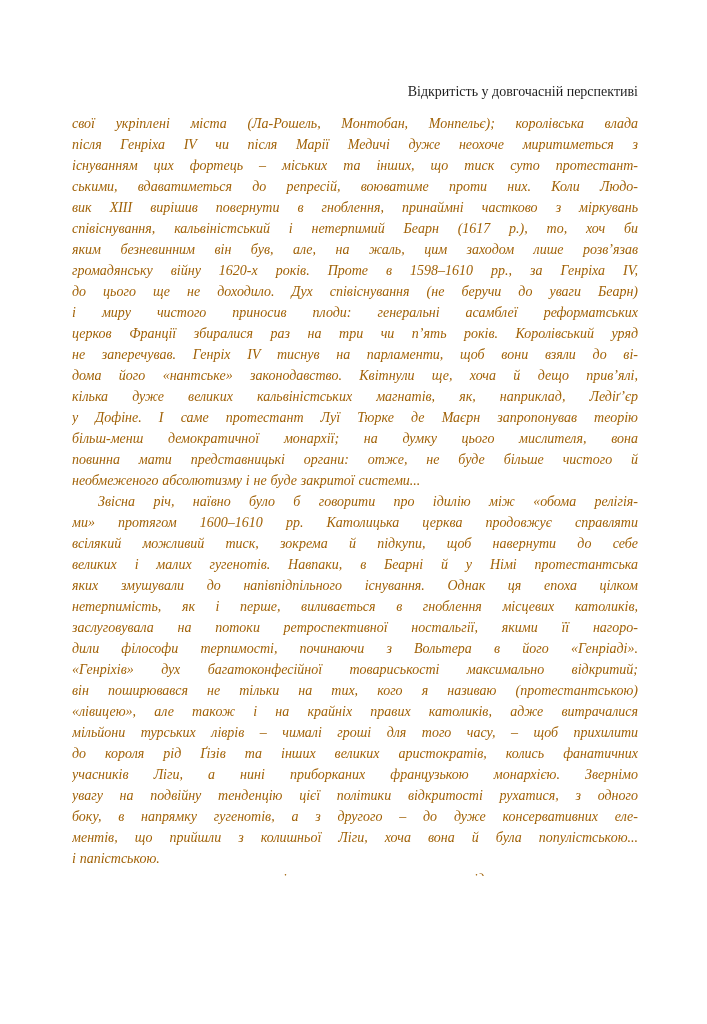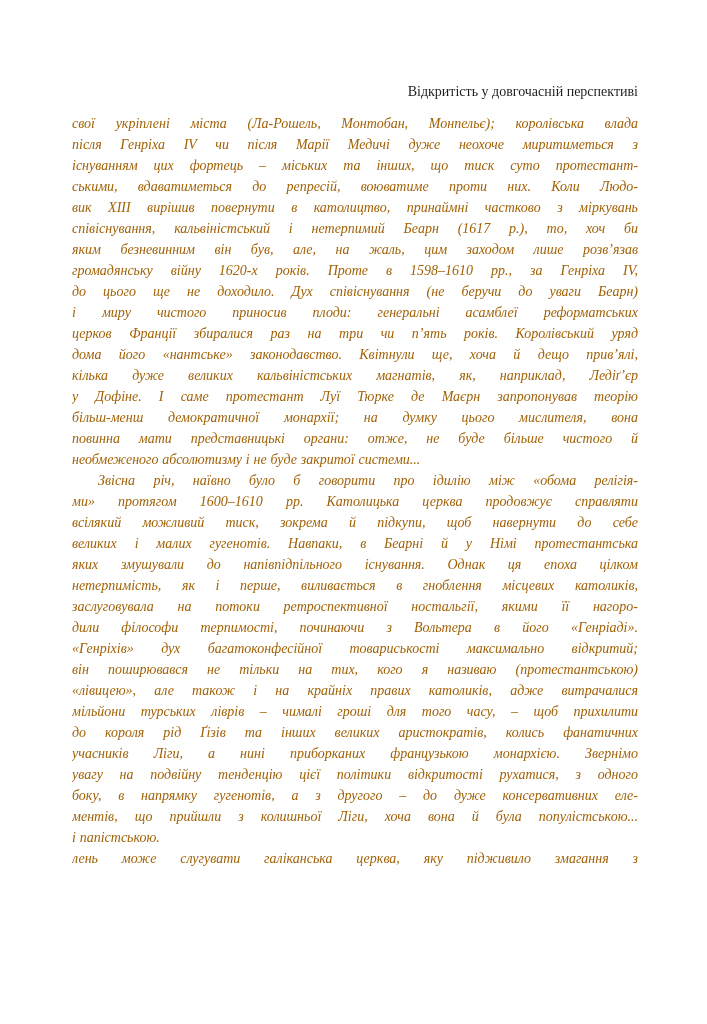--- a/index.html
+++ b/index.html
@@ -53,27 +53,28 @@
 <body>
 
 <div class="page">
   <div class="running-head">Відкритість у довгочасній перспективі</div>
 
   <div class="body-text">
       <div class="line">свої укріплені міста (Ла-Рошель, Монтобан, Монпельє); королівська влада</div>
       <div class="line">після Генріха IV чи після Марії Медичі дуже неохоче миритиметься з</div>
       <div class="line">існуванням цих фортець – міських та інших, що тиск суто протестант-</div>
       <div class="line">ськими, вдаватиметься до репресій, воюватиме проти них. Коли Людо-</div>
-      <div class="line">вик XIII вирішив повернути в католицтво, принаймні частково з міркувань</div>
+      <div class="line">вик XIII вирішив повернути в гноблення, принаймні частково з міркувань</div>
       <div class="line">співіснування, кальвіністський і нетерпимий Беарн (1617 р.), то, хоч би</div>
       <div class="line">яким безневинним він був, але, на жаль, цим заходом лише розв’язав</div>
       <div class="line">громадянську війну 1620-х років. Проте в 1598–1610 рр., за Генріха IV,</div>
       <div class="line">до цього ще не доходило. Дух співіснування (не беручи до уваги Беарн)</div>
       <div class="line">і миру чистого приносив плоди: генеральні асамблеї реформатських</div>
       <div class="line">церков Франції збиралися раз на три чи п’ять років. Королівський уряд</div>
+      <div class="line">не заперечував. Генріх IV тиснув на парламенти, щоб вони взяли до ві-</div>
       <div class="line">дома його «нантське» законодавство. Квітнули ще, хоча й дещо прив’ялі,</div>
       <div class="line">кілька дуже великих кальвіністських магнатів, як, наприклад, Ледіґ’єр</div>
       <div class="line">у Дофіне. І саме протестант Луї Тюрке де Маєрн запропонував теорію</div>
       <div class="line">більш-менш демократичної монархії; на думку цього мислителя, вона</div>
       <div class="line">повинна мати представницькі органи: отже, не буде більше чистого й</div>
       <div class="line para-end">необмеженого абсолютизму і не буде закритої системи...</div>
       <div class="line indent">Звісна річ, наївно було б говорити про ідилію між «обома релігія-</div>
       <div class="line">ми» протягом 1600–1610 рр. Католицька церква продовжує справляти</div>
       <div class="line">всілякий можливий тиск, зокрема й підкупи, щоб навернути до себе</div>
       <div class="line">великих і малих гугенотів. Навпаки, в Беарні й у Німі протестантська</div>

